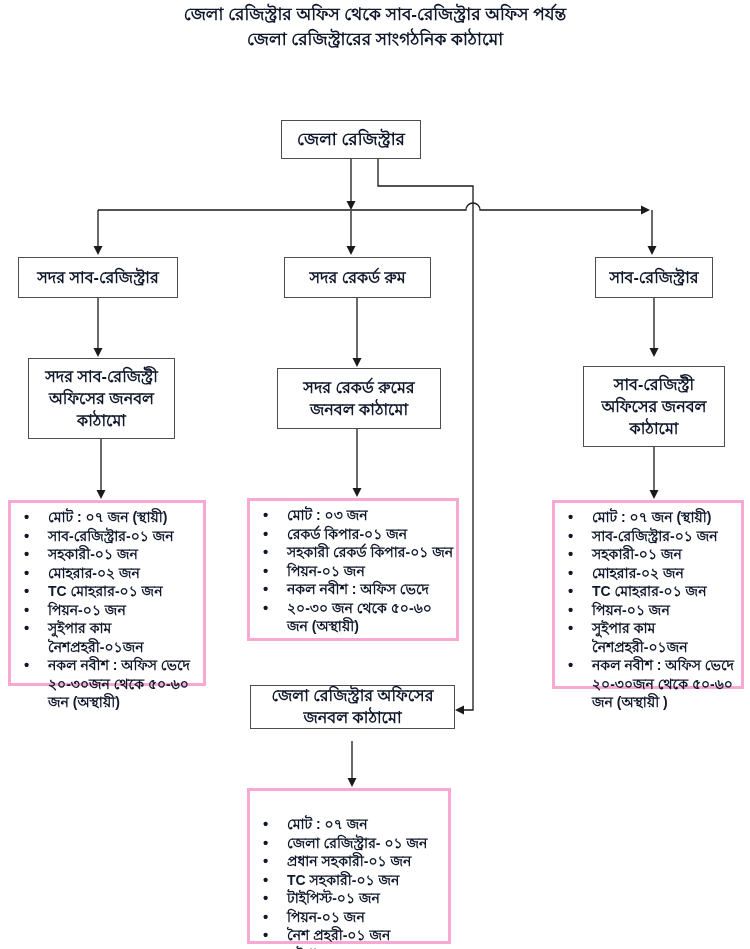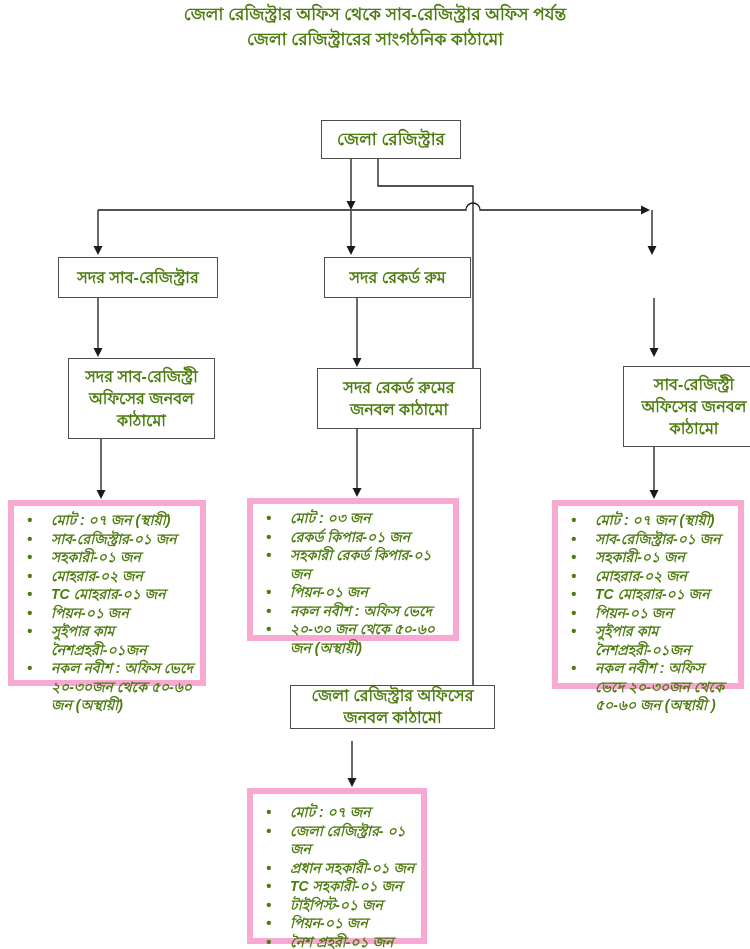--- a/index.html
+++ b/index.html
@@ -1,40 +1,38 @@
 <!DOCTYPE html>
 <html lang="bn"><head>
 <meta charset="utf-8">
 <style>
   html,body{margin:0;padding:0;background:#ffffff;}
   #page{
     position:relative;
     width:750px;height:949px;
     background:#ffffff;
     font-family:"Liberation Sans", sans-serif;
-    color:#4d7c0f;
+    color:#0f172a;
     overflow:hidden;
   }
   .title-line{
     position:absolute;left:0;width:750px;
     text-align:center;font-weight:bold;font-size:17px;line-height:21px;
   }
   .node{
     position:absolute;box-sizing:border-box;
     border:1px solid #4d4d4d;background:#fff;
     display:flex;align-items:center;justify-content:center;
     text-align:center;font-weight:bold;font-size:16px;line-height:22px;
     padding:2px 5px;
-    margin-left:40px;
   }
   .listbox{
     position:absolute;box-sizing:border-box;
-    border:6px solid #f9a8d4;background:#fff;
+    border:3px solid #f9a8d4;background:#fff;
     padding:5px 2px 2px 0;
-    font-style:italic;
   }
   .listbox ul{margin:0;padding:0;list-style:none;}
   .listbox li{
     position:relative;padding-left:37px;
     font-size:14px;line-height:18.5px;font-weight:bold;
   }
   .listbox li::before{
     content:"\2022";
     position:absolute;left:13px;top:0;
     font-size:15px;
@@ -89,20 +87,21 @@
       <polygon points="649.5,490 658.5,490 654,499"></polygon>
       <polygon points="464,705.5 464,714.5 455,710"></polygon>
       <polygon points="347.5,778 356.5,778 352,787"></polygon>
     </g>
   </svg>
 
   <div class="node" style="left:281px;top:120px;width:140px;height:39px;font-size:17px">জেলা রেজিস্ট্রার</div>
 
   <div class="node" style="left:18px;top:257px;width:160px;height:41px">সদর সাব-রেজিস্ট্রার</div>
   <div class="node" style="left:284px;top:257px;width:147px;height:41px">সদর রেকর্ড রুম</div>
+  <div class="node" style="left:595px;top:257px;width:118px;height:41px">সাব-রেজিস্ট্রার</div>
 
   <div class="node" style="left:28px;top:358px;width:147px;height:81px">সদর সাব-রেজিস্ট্রী অফিসের জনবল কাঠামো</div>
   <div class="node" style="left:277px;top:368px;width:164px;height:61px">সদর রেকর্ড রুমের জনবল কাঠামো</div>
   <div class="node" style="left:583px;top:366px;width:142px;height:81px">সাব-রেজিস্ট্রী অফিসের জনবল কাঠামো</div>
 
   <div class="listbox" style="left:8px;top:500px;width:198px;height:186px">
     <ul>
         <li>মোট : ০৭ জন (স্থায়ী)</li>
         <li>সাব-রেজিস্ট্রার-০১ জন</li>
         <li>সহকারী-০১ জন</li>
@@ -133,21 +132,21 @@
         <li>মোহরার-০২ জন</li>
         <li>TC মোহরার-০১ জন</li>
         <li>পিয়ন-০১ জন</li>
         <li>সুইপার কাম নৈশপ্রহরী-০১জন</li>
         <li>নকল নবীশ : অফিস ভেদে ২০-৩০জন থেকে ৫০-৬০ জন (অস্থায়ী )</li>
       </ul>
   </div>
 
   <div class="node" style="left:250px;top:685px;width:205px;height:44px">জেলা রেজিস্ট্রার অফিসের জনবল কাঠামো</div>
 
-  <div class="listbox" style="left:247px;top:788px;width:180px;height:156px;padding-top:9px">
+  <div class="listbox" style="left:247px;top:788px;width:204px;height:156px;padding-top:24px">
     <ul>
         <li>মোট : ০৭ জন</li>
         <li>জেলা রেজিস্ট্রার- ০১ জন</li>
         <li>প্রধান সহকারী-০১ জন</li>
         <li>TC সহকারী-০১ জন</li>
         <li>টাইপিস্ট-০১ জন</li>
         <li>পিয়ন-০১ জন</li>
         <li>নৈশ প্রহরী-০১ জন</li>
         <li>সুইপার-০১ জন</li>
       </ul>

